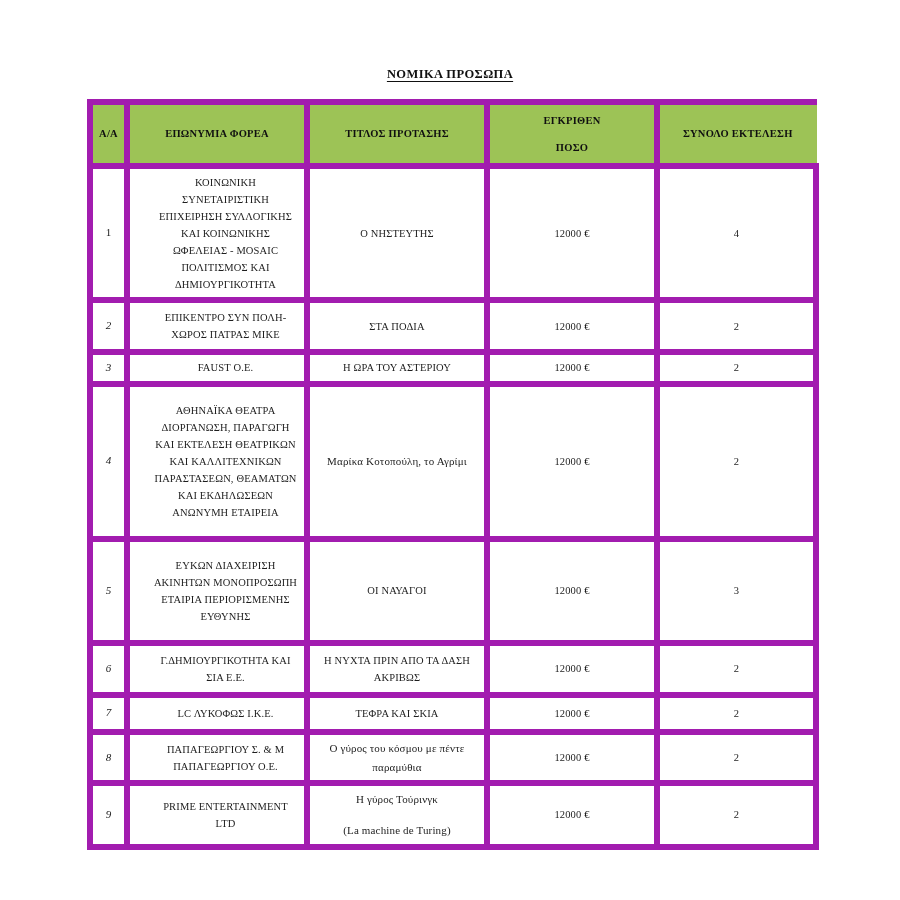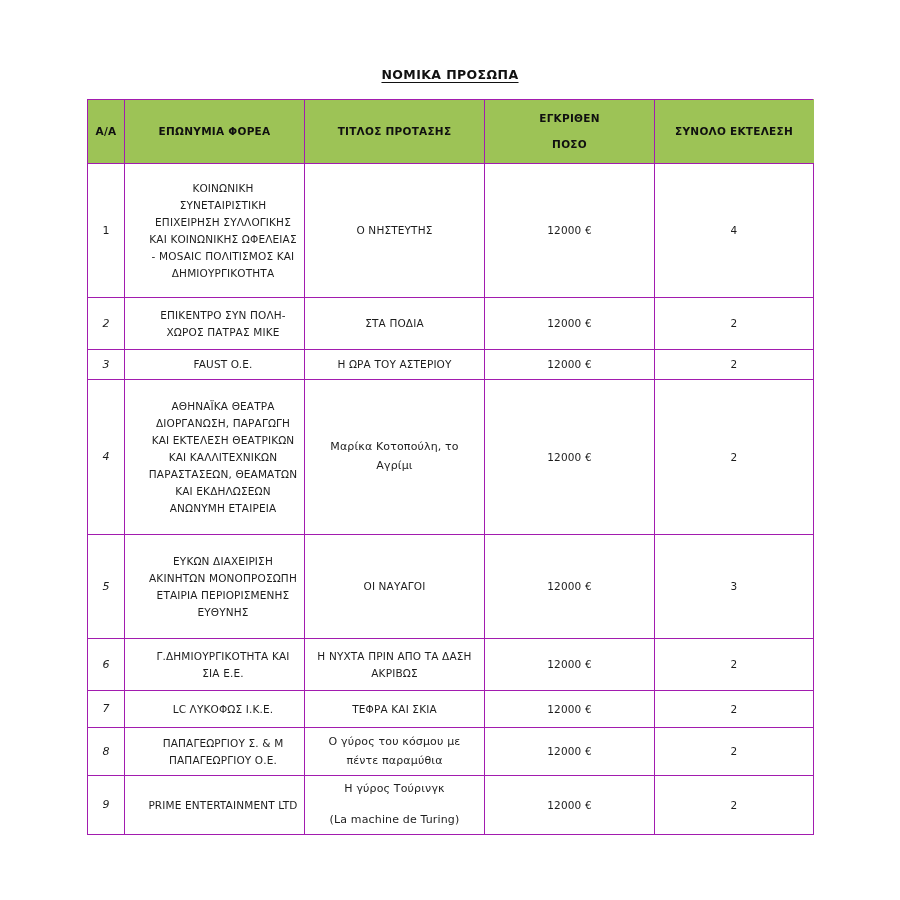--- a/index.html
+++ b/index.html
@@ -15,20 +15,21 @@
     font-family: "DejaVu Sans", "Liberation Sans", sans-serif;
     color: #1a1a1a;
     -webkit-font-smoothing: antialiased;
   }
 
   .page {
     position: relative;
     width: 717px;
     height: 900px;
     box-sizing: border-box;
+    font-family: Liberation Serif, serif;
   }
 
   
   .doc-title-wrap {
     position: absolute;
     left: 0;
     top: 64px;
     width: 900px;
     text-align: center;
   }
@@ -50,21 +51,21 @@
     width: 726px;
   }
   table.grid {
     width: 726px;
     border-collapse: collapse;
     table-layout: fixed;
     background: #ffffff;
   }
   table.grid td,
   table.grid th {
-    border: 1px solid #a21caf;
+    border: 6px solid #a21caf;
     vertical-align: middle;
     text-align: center;
     padding: 4px 6px;
     box-sizing: border-box;
   }
 
   
   thead th {
     background: #9DC356;
     color: #101010;

